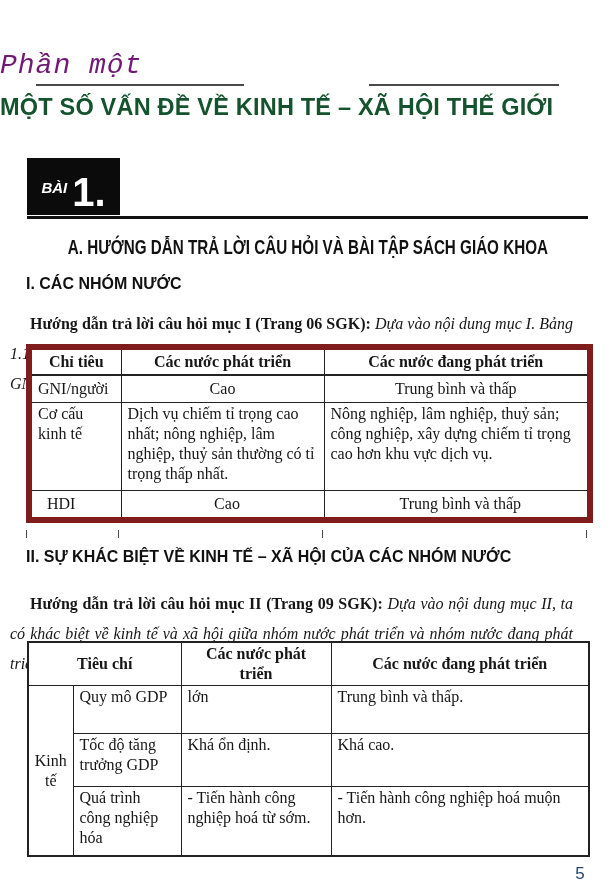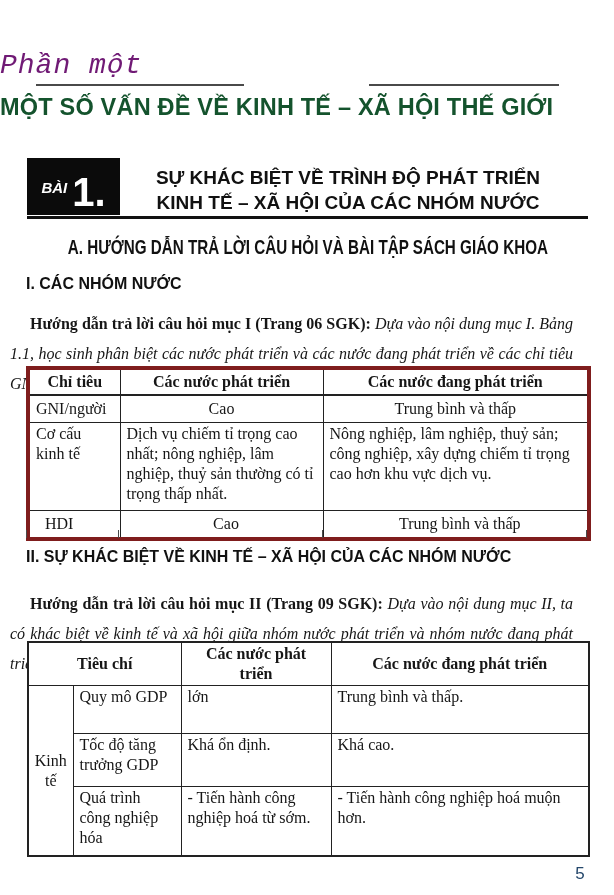--- a/index.html
+++ b/index.html
@@ -55,21 +55,21 @@
     text-align:justify;text-indent:20px;color:#161616;
   }
   .para1{top:293px;}
   .para2{top:573px;}
   .para .lead{font-weight:bold;font-style:normal;}
   .para .rest{font-style:italic;}
   
   table{border-collapse:collapse;table-layout:fixed;position:absolute;background:#fff;}
   td{border:1px solid #222;font-size:16px;line-height:20px;padding:1px 6px;
      overflow:hidden;vertical-align:top;color:#161616;}
-  .t1{left:26px;top:366px;width:561px;border:4px solid #7f1d1d;}
+  .t1{left:26px;top:344px;width:561px;border:6px solid #7f1d1d;}
   .t1 .hdr td{border-bottom:2px solid #222;font-weight:bold;text-align:center;vertical-align:middle;}
   .t1 .hdr td{height:22px;}
   .t1 .r1 td{height:24px;vertical-align:middle;}
   .t1 .r2 td{height:85px;}
   .t1 .r3 td{height:24px;vertical-align:middle;padding-left:15px;}
   .t1 td.c{text-align:center;}
   .t2{left:27px;top:641px;width:561px;border:2px solid #222;}
   .t2 .hdr td{height:23px;font-weight:bold;text-align:center;vertical-align:middle;}
   .t2 .r1 td{height:45px;}
   .t2 .r2 td{height:50px;}
@@ -90,24 +90,20 @@
 <div class="page">
 
   <span class="part-rule left"></span>
   <span class="part-rule right"></span>
   <div class="part-label">Phần một</div>
   <div class="main-title">MỘT SỐ VẤN ĐỀ VỀ KINH TẾ – XÃ HỘI THẾ GIỚI</div>
 
   <div class="lesson-badge">
     <span class="bai">BÀI</span>
     <span class="num">1.</span>
-  </div>
-  <div class="lesson-title">
-    <div>SỰ KHÁC BIỆT VỀ TRÌNH ĐỘ PHÁT TRIỂN</div>
-    <div>KINH TẾ – XÃ HỘI CỦA CÁC NHÓM NƯỚC</div>
   </div>
   <div class="lesson-rule"></div>
 
   <div class="heading-a">
     <span>A. HƯỚNG DẪN TRẢ LỜI CÂU HỎI VÀ BÀI TẬP SÁCH GIÁO KHOA</span>
   </div>
 
   <div class="sec-heading sec1-heading">I. CÁC NHÓM NƯỚC</div>
   <p class="para para1"><span class="lead">Hướng dẫn trả lời câu hỏi mục I (Trang 06 SGK):</span> <span class="rest">Dựa vào nội dung mục I. Bảng 1.1, học sinh phân biệt các nước phát triển và các nước đang phát triển về các chỉ tiêu GNI/người, cơ cấu kinh tế và HDI:</span></p>
 

